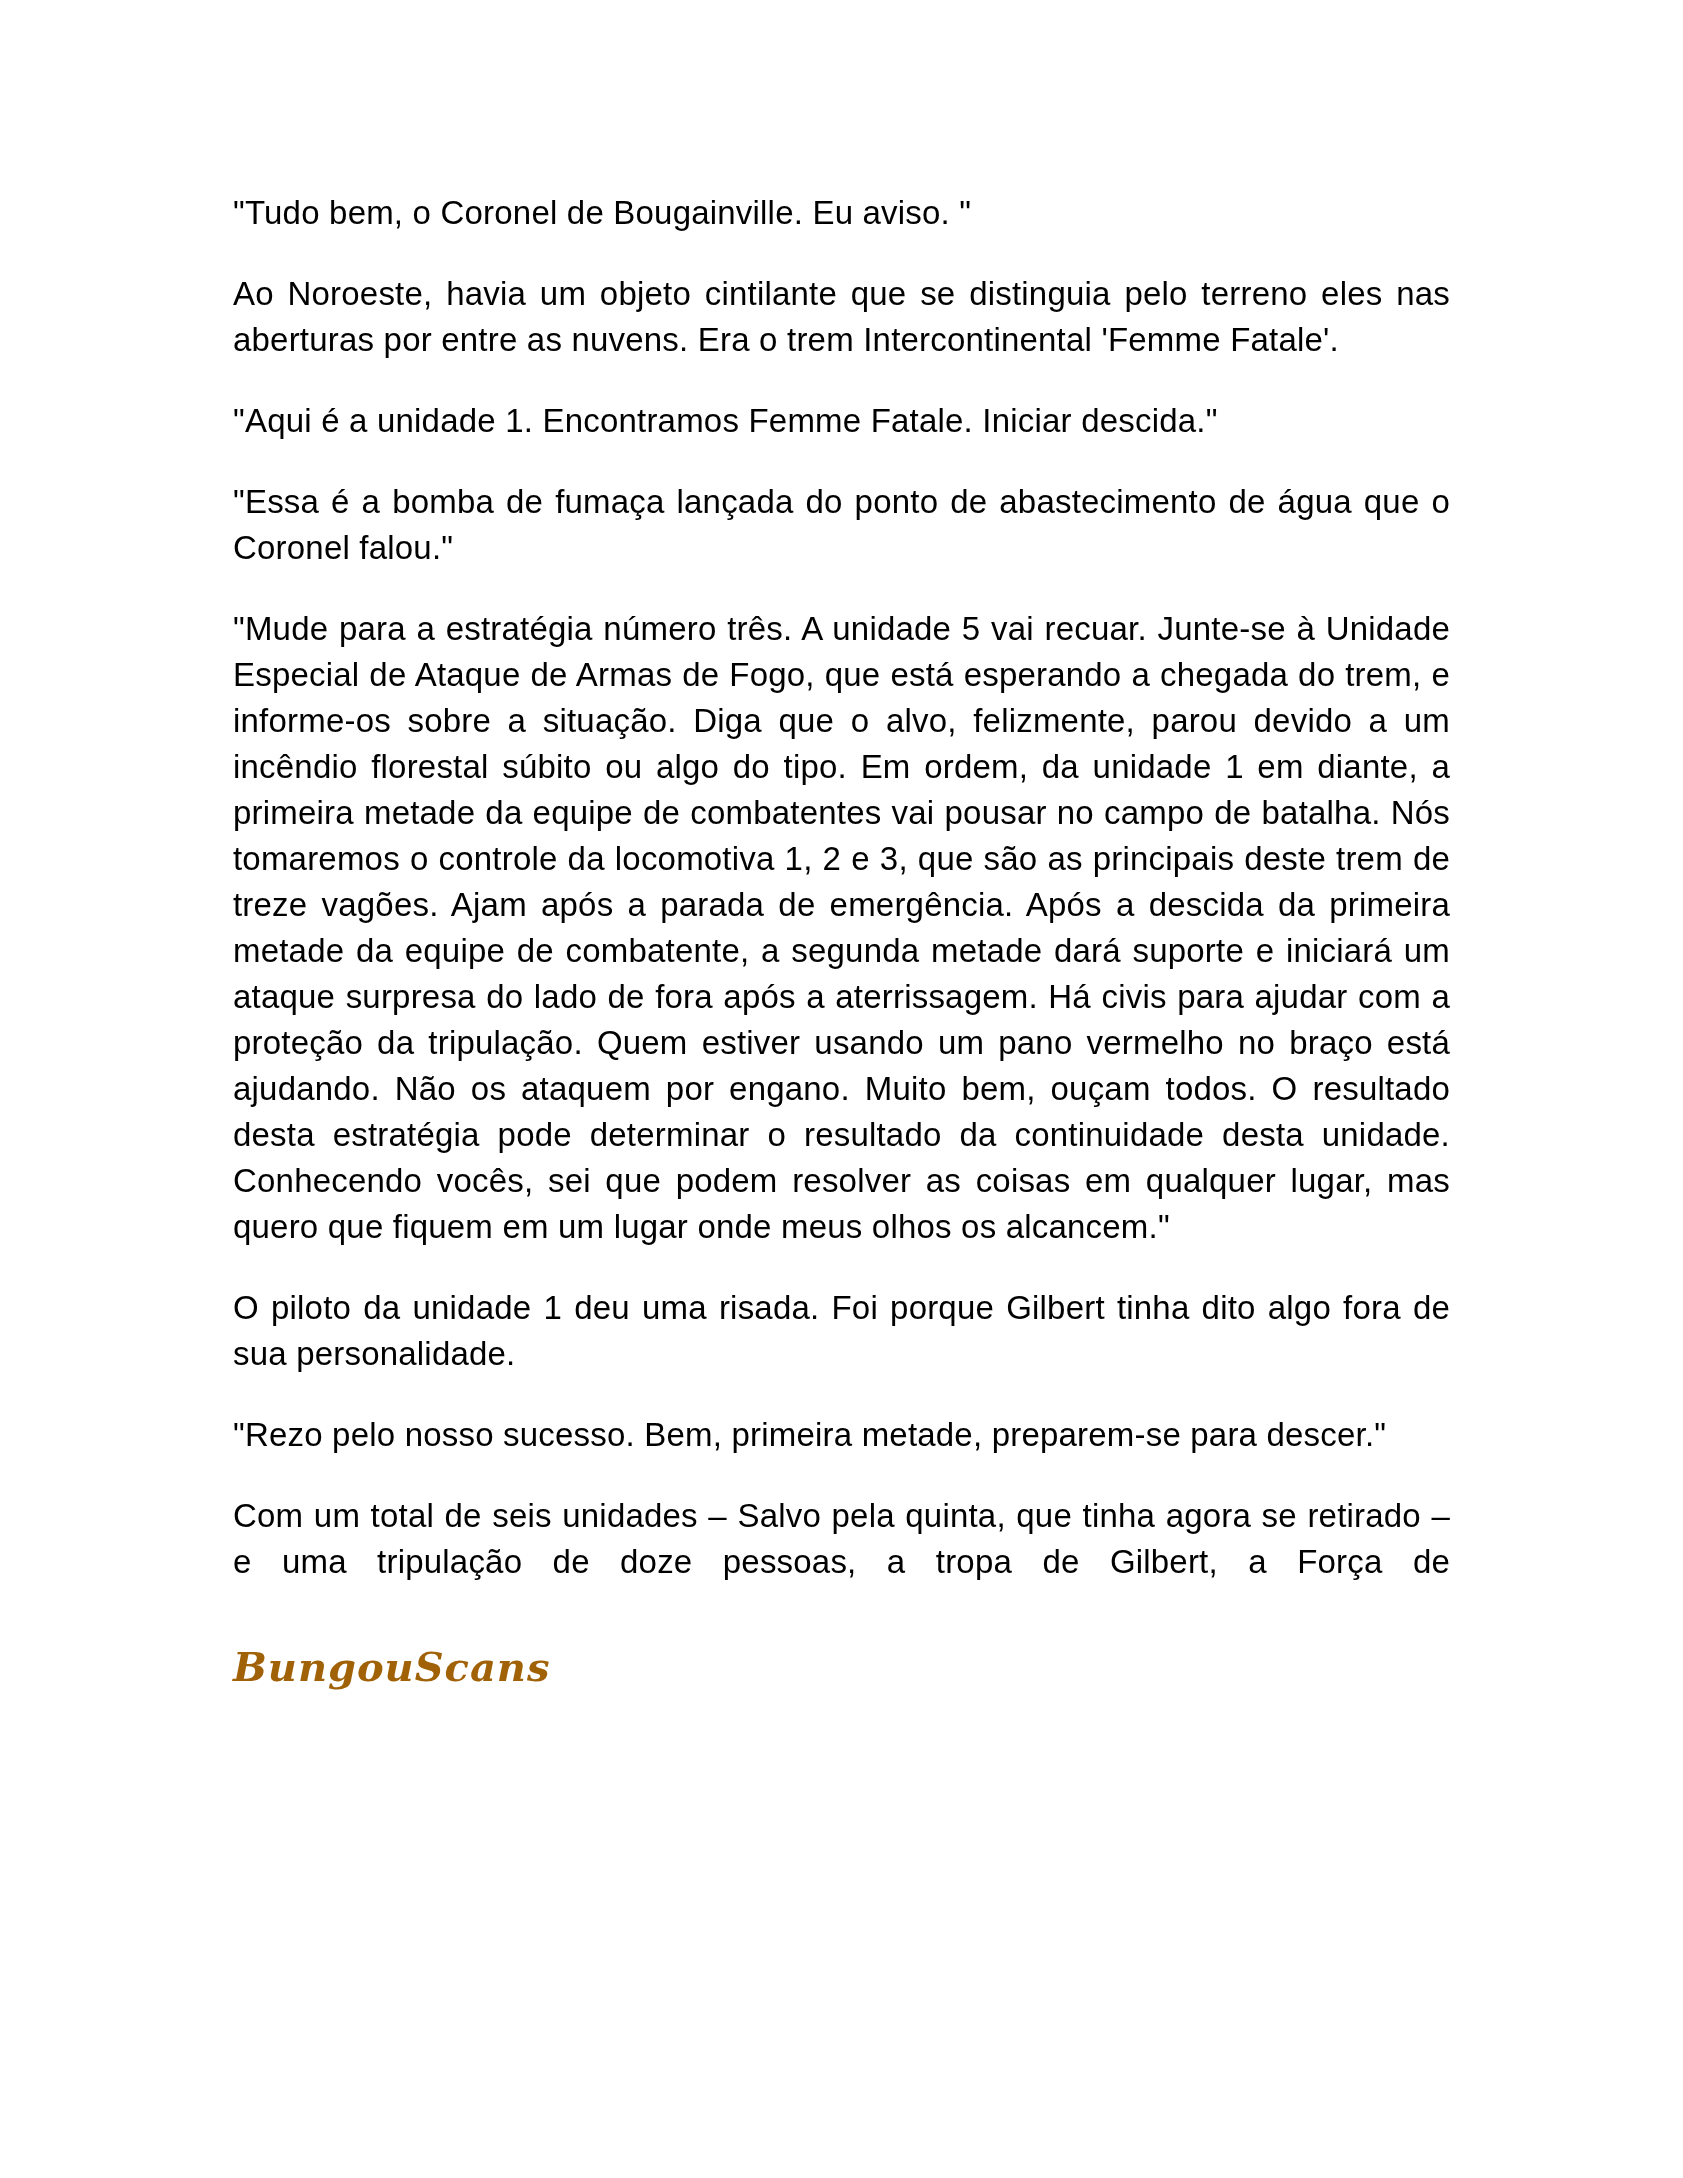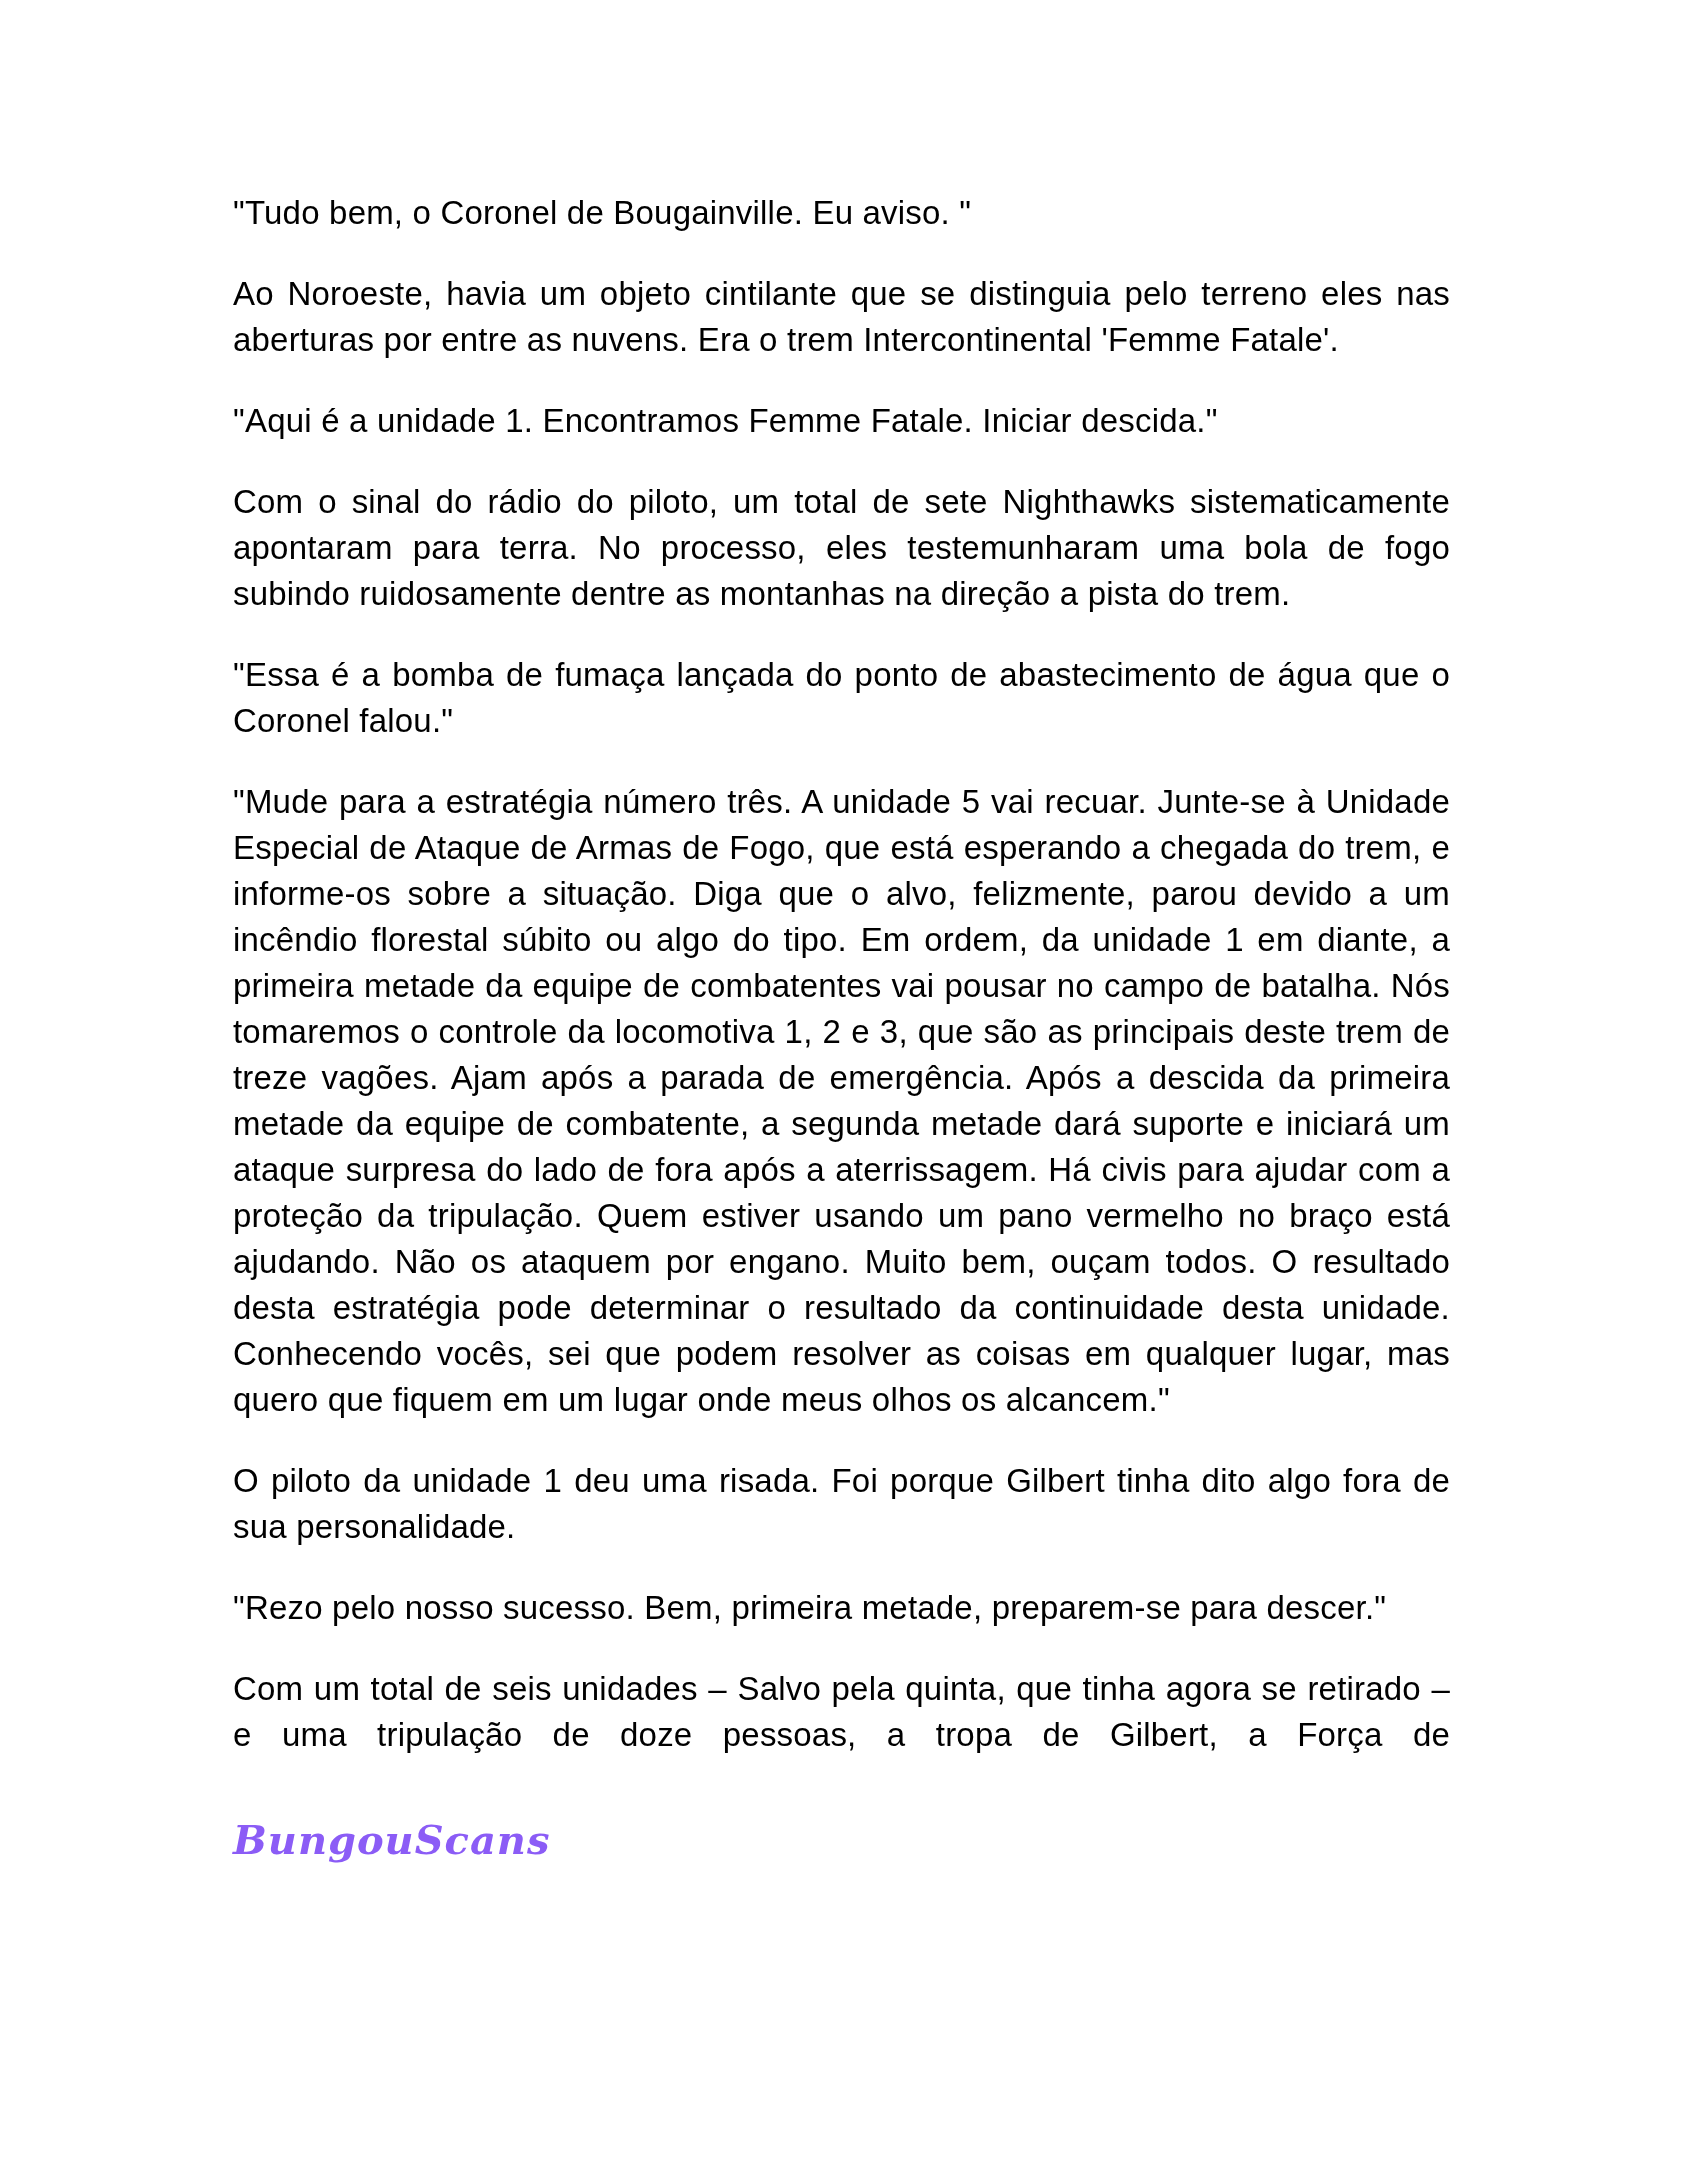--- a/index.html
+++ b/index.html
@@ -40,21 +40,20 @@
     letter-spacing: 1px;
   }
 </style>
 </head>
 <body>
 
 <div class="page">
   <p class="body-par">"Tudo bem, o Coronel de Bougainville. Eu aviso. "</p>
   <p class="body-par">Ao Noroeste, havia um objeto cintilante que se distinguia pelo terreno eles nas aberturas por entre as nuvens. Era o trem Intercontinental 'Femme Fatale'.</p>
   <p class="body-par">"Aqui é a unidade 1. Encontramos Femme Fatale. Iniciar descida."</p>
-  <p class="body-par">Com o sinal do rádio do piloto, um total de sete Nighthawks sistematicamente apontaram para terra. No processo, eles testemunharam uma bola de fogo subindo ruidosamente dentre as montanhas na direção a pista do trem.</p>
   <p class="body-par">"Essa é a bomba de fumaça lançada do ponto de abastecimento de água que o Coronel falou."</p>
   <p class="body-par">"Mude para a estratégia número três. A unidade 5 vai recuar. Junte-se à Unidade Especial de Ataque de Armas de Fogo, que está esperando a chegada do trem, e informe-os sobre a situação. Diga que o alvo, felizmente, parou devido a um incêndio florestal súbito ou algo do tipo. Em ordem, da unidade 1 em diante, a primeira metade da equipe de combatentes vai pousar no campo de batalha. Nós tomaremos o controle da locomotiva 1, 2 e 3, que são as principais deste trem de treze vagões. Ajam após a parada de emergência. Após a descida da primeira metade da equipe de combatente, a segunda metade dará suporte e iniciará um ataque surpresa do lado de fora após a aterrissagem. Há civis para ajudar com a proteção da tripulação. Quem estiver usando um pano vermelho no braço está ajudando. Não os ataquem por engano. Muito bem, ouçam todos. O resultado desta estratégia pode determinar o resultado da continuidade desta unidade. Conhecendo vocês, sei que podem resolver as coisas em qualquer lugar, mas quero que fiquem em um lugar onde meus olhos os alcancem."</p>
   <p class="body-par">O piloto da unidade 1 deu uma risada. Foi porque Gilbert tinha dito algo fora de sua personalidade.</p>
   <p class="body-par">"Rezo pelo nosso sucesso. Bem, primeira metade, preparem-se para descer."</p>
   <p class="body-par justify-last">Com um total de seis unidades – Salvo pela quinta, que tinha agora se retirado – e uma tripulação de doze pessoas, a tropa de Gilbert, a Força de</p>
-  <div class="footer-credit" style="color: #8b5cf6;">BungouScans</div>
+  <div class="footer-credit" style="color: #a16207;">BungouScans</div>
 </div>
 
 
 </body></html>

